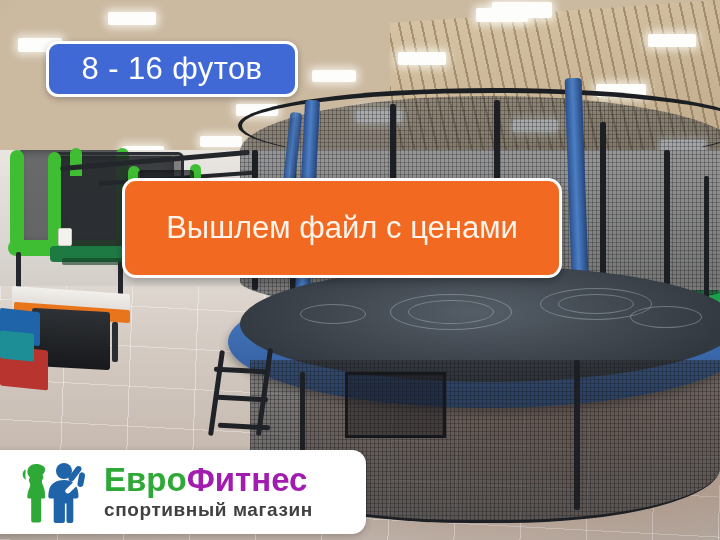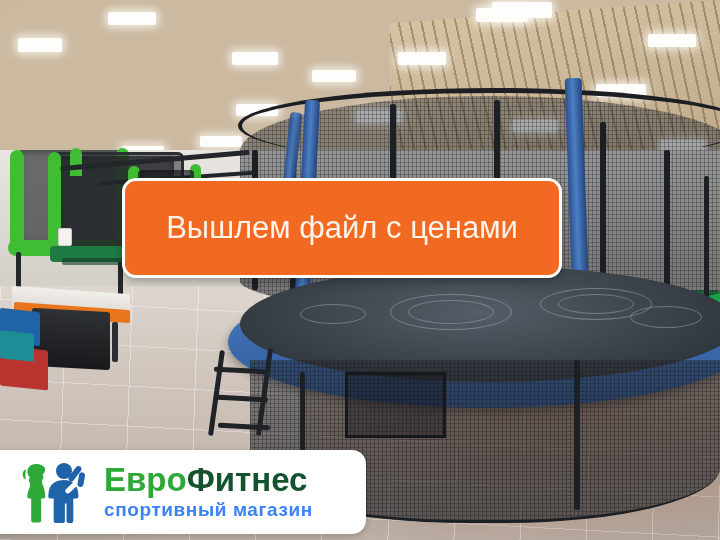--- a/index.html
+++ b/index.html
@@ -188,23 +188,23 @@
     position: absolute; left: -16px; top: 450px; width: 382px; height: 84px;
     background: #ffffff;
     border-radius: 14px;
     box-shadow: 0 2px 7px rgba(0,0,0,.22);
     display: flex; align-items: center;
   }
   .logo-mark { width: 86px; height: 64px; margin-left: 30px; flex: none; }
   .logo-text { margin-left: 4px; }
   .logo-title { font-size: 33px; font-weight: 700; line-height: 1.0; white-space: nowrap; }
   .logo-title .evro { color: #2ea836; }
-  .logo-title .fitnes { color: #14532d; }
+  .logo-title .fitnes { color: #a21caf; }
   .logo-sub {
-    color: #3b82f6; font-size: 19px; font-weight: 700; letter-spacing: .6px;
+    color: #404040; font-size: 19px; font-weight: 700; letter-spacing: .6px;
     white-space: nowrap; margin-top: 3px;
   }
 
   
   .avito {
     position: absolute; left: 620px; top: 500px;
     display: flex; align-items: center; gap: 5px;
     opacity: .80;
   }
   .avito-dots { position: relative; width: 21px; height: 21px; flex: none; }
@@ -323,20 +323,23 @@
     <div class="ladder-rail" style="left:262px; top:348px; width:5px; height:88px; transform:rotate(8deg);"></div>
     <div class="ladder-rail" style="left:214px; top:368px; width:52px; height:5px; transform:rotate(3deg);"></div>
     <div class="ladder-rail" style="left:216px; top:396px; width:52px; height:5px; transform:rotate(3deg);"></div>
     <div class="ladder-rail" style="left:218px; top:424px; width:52px; height:5px; transform:rotate(3deg);"></div>
 
     <div class="box" style="left:160px; top:505px; width:120px; height:16px; background:#2a7fc4; transform:rotate(-9deg); border-radius:3px;"></div>
 
     <div class="grade"></div>
   </div>
 
+  <div class="badge-feet">
+    <span>8 - 16 футов</span>
+  </div>
 
   <div class="badge-cta">
     <div class="cta-line2">Вышлем файл с ценами</div>
   </div>
 
   <div class="logo-plate">
     <svg class="logo-mark" viewBox="0 0 86 64">
 
       <g fill="#2ea836">
         <path d="M22 4c-5 0-8.6 3.4-8.6 7.8 0 2.3 1 4.3 2.6 5.6-1.2 1.3-1.6 3-.6 4.6 1 1.7 1 3.4.3 5.2-1.2 3-2.4 6-2.4 9.6 0 .9.7 1.6 1.6 1.6h2.3v22c0 1.1.9 2 2 2h6c1.1 0 2-.9 2-2V38.4h2.4c.9 0 1.6-.7 1.6-1.6 0-5-1-8.6-2.6-12.2-.9-2-1-3.8.2-5.5 1-1.5.7-3.1-.4-4.3 1.7-1.3 2.8-3.4 2.8-5.8C31.2 6.8 27.2 4 22 4z"></path>

